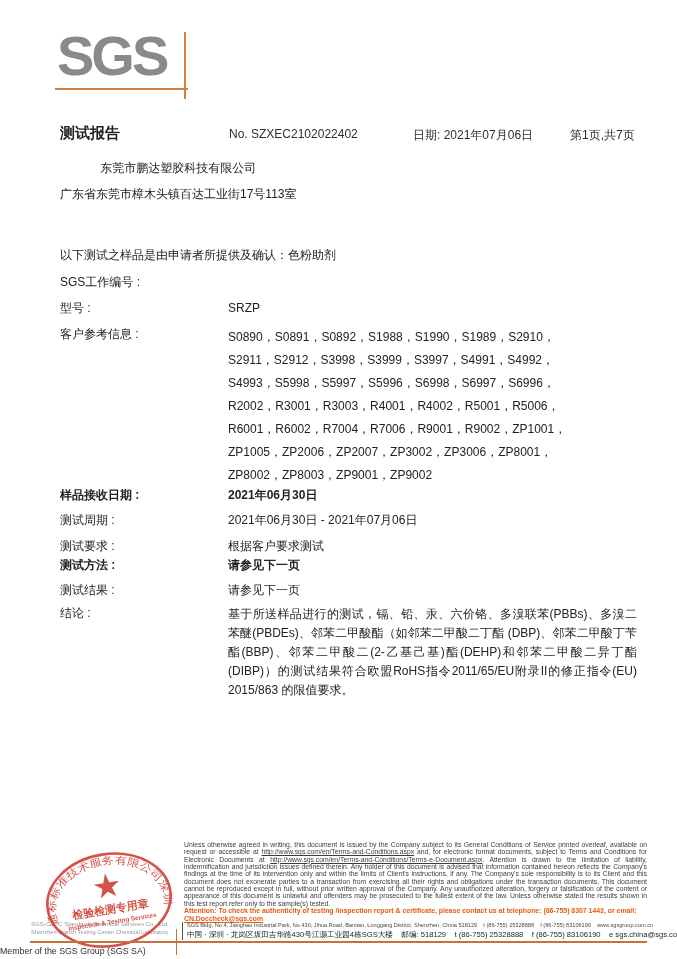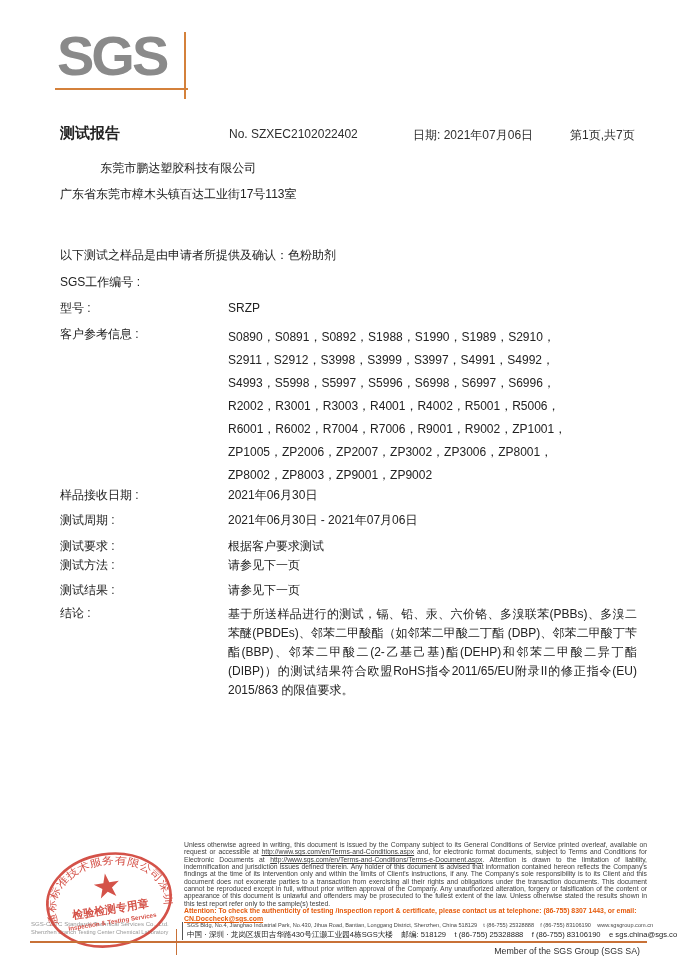--- a/index.html
+++ b/index.html
@@ -25,40 +25,40 @@
   .hdr .date{position:absolute; left:413px; top:1px;}
   .hdr .pages{position:absolute; left:522px; top:1px;padding-left:48px;}
   
   .client{position:absolute; left:60px; top:155px; font-size:12px; line-height:26px; color:#222;text-align:center;}
   
   .fields{position:absolute; left:60px; top:247px; width:577px; font-size:12px; color:#222;}
   .statement{margin-bottom:10px; line-height:17px;}
   .frow{display:flex; align-items:flex-start;}
   .flabel{width:168px; flex:none; line-height:17px;}
   .fvalue{flex:1; line-height:17px;}
-  .mb9{margin-bottom:9px;} .mb8{margin-bottom:8px;} .mb2{margin-bottom:2px;} .mb6{margin-bottom:6px;}
+  .mb9{margin-bottom:9px;} .mb8{margin-bottom:8px;font-weight:bold;} .mb2{margin-bottom:2px;} .mb6{margin-bottom:6px;}
   .codes div{line-height:23px;}
   .conclusion .fvalue{line-height:19px; width:400px; text-align:justify;}
   
   .disclaimer{
     position:absolute; left:184px; top:841px; width:463px;
     font-size:6.8px; line-height:7.35px; text-align:justify; color:#3d3d3d;
   }
   .disclaimer .lnk{text-decoration:underline;}
   .attention{
     position:absolute; left:184px; top:907px; width:463px;
     font-size:6.9px; line-height:7.6px; color:#e55b0c; font-weight:700;
   }
   .attention .lnk{text-decoration:underline;}
   .addr-divider{position:absolute; left:182px; top:922px; width:1px; height:18px; background:#555;}
   .addr-en{position:absolute; left:187px; top:922px; width:460px; font-size:5.6px; color:#474747; white-space:pre;}
   .addr-cn{position:absolute; left:187px; top:930px; width:460px; font-size:7.6px; color:#1e1e1e; white-space:pre;}
   .footer-rule{position:absolute; left:30px; top:941px; width:617px; height:2px; background:#c87137;}
   .reg-mark-v{position:absolute; left:176px; top:929px; width:1px; height:26px; background:#c87137;}
-  .member{position:absolute; left:0; top:946px; width:640px; text-align:right; font-size:8.8px; color:#2e2e2e;}
+  .member{position:absolute; left:0; top:946px; width:640px; font-size:8.8px; color:#2e2e2e;}
   .company-lines{position:absolute; left:31px; top:920px; width:158px; color:#989898; line-height:8px;}
   .company-l1{font-size:6.1px;}
   .company-l2{font-size:5.7px;}
   .stamp{position:absolute; left:42px; top:850px; width:135px; height:100px; transform:rotate(-9deg); opacity:.88;}
   .stamp text{fill:#cf3b30; font-family:"Liberation Sans","DejaVu Sans",sans-serif;}
 </style>
 </head>
 <body>
 
 <div class="page">

